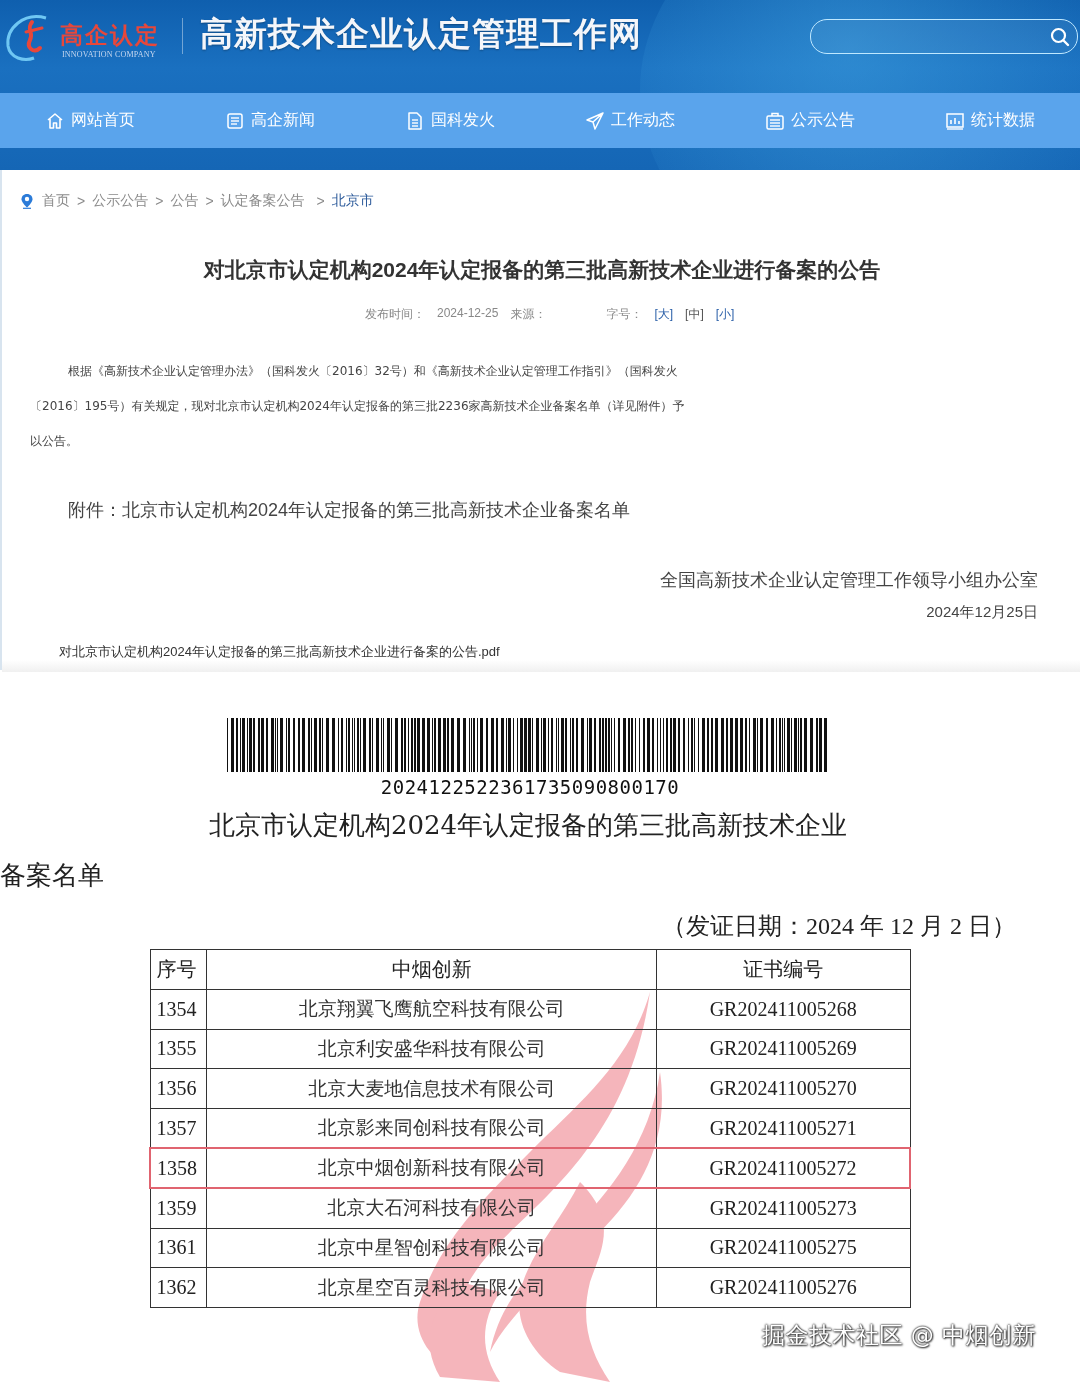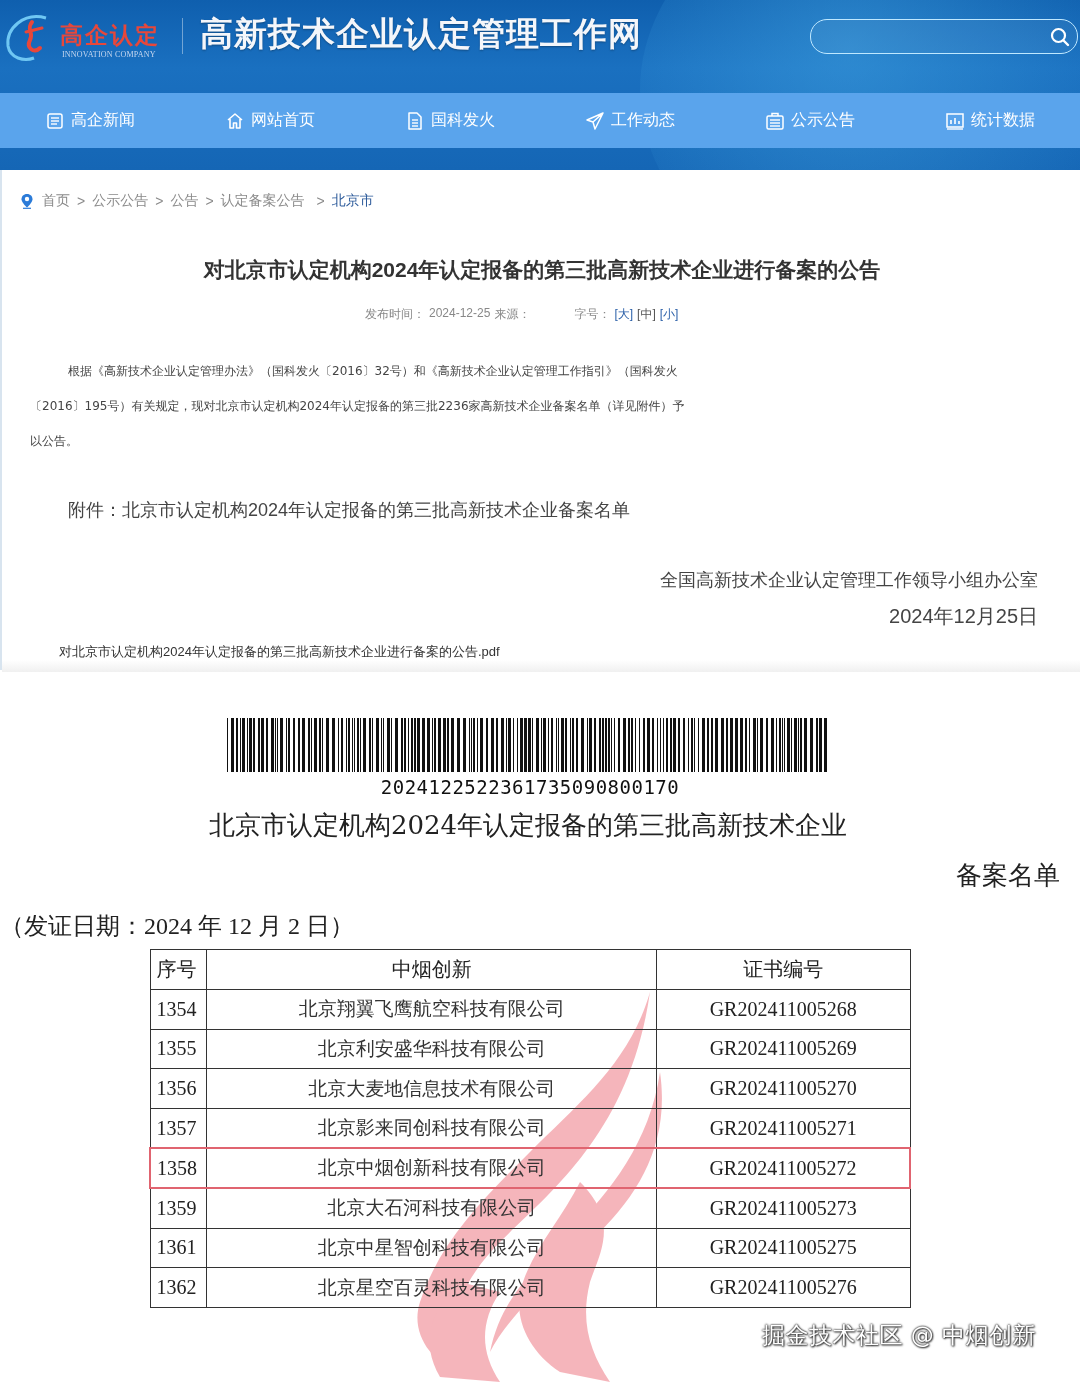--- a/index.html
+++ b/index.html
@@ -42,41 +42,41 @@
     position: absolute; left: 0; top: 170px; width: 1080px; height: 500px; background: #fff;
     border-left: 2px solid #d8e4ef;
   }
   .breadcrumb { position: absolute; left: 18px; top: 22px; font-size: 14px; color: #8a8a8a; display: flex; align-items: center; gap: 4px; }
   .breadcrumb .sep { color: #8a8a8a; margin: 0 3px; }
   .breadcrumb .current { color: #2c5a9a; }
   .breadcrumb a { color: #8a8a8a; text-decoration: none; }
   .pin-icon { width: 14px; height: 16px; margin-right: 4px; }
 
   .article-title { position: absolute; left: 0; top: 86px; width: 1080px; text-align: center; font-size: 21px; font-weight: bold; color: #333; }
-  .article-meta { position: absolute; left: 363px; top: 136px; font-size: 12px; color: #888; display: flex; gap: 4px; }
+  .article-meta { position: absolute; left: 363px; top: 136px; font-size: 12px; color: #888; display: flex; gap: 12px; }
   .article-meta .gap { width: 36px; }
   .article-meta .font-btn { color: #2a5fa8; cursor: pointer; }
   .article-meta .font-btn.mid { color: #555; }
 
   .article-body { position: absolute; left: 28px; top: 184px; width: 1026px; font-size: 12px; line-height: 35px; color: #444; font-family: "DejaVu Sans", sans-serif; }
   .article-body .indent { text-indent: 38px; }
   .attachment-line { position: absolute; left: 66px; top: 328px; font-size: 18px; color: #444; }
   .sign-org { position: absolute; right: 42px; top: 398px; font-size: 18px; color: #444; }
-  .sign-date { position: absolute; right: 42px; top: 433px; font-size: 20px; color: #444; }
+  .sign-date { position: absolute; right: 42px; top: 433px; font-size: 15px; color: #444; }
   .pdf-link { position: absolute; left: 57px; top: 473px; font-size: 13px; color: #333; cursor: pointer; }
   .card-bottom-fade { position: absolute; left: 0; top: 490px; width: 1080px; height: 12px; background: linear-gradient(180deg, #fff, #f0f0f0); }
 
   
   .pdf-doc { position: absolute; left: 0; top: 672px; width: 1080px; height: 712px; background: #fff; }
   .barcode { position: absolute; left: 227px; top: 46px; width: 606px; height: 54px; display: flex; align-items: stretch; }
   .barcode span { display: block; height: 100%; background: #111; }
   .barcode-num { position: absolute; left: 0; top: 104px; width: 1060px; text-align: center; font-size: 19px; color: #111; font-family: "DejaVu Sans Mono", monospace; letter-spacing: 0.5px; }
   .doc-title1 { position: absolute; left: 0; top: 136px; width: 1056px; text-align: center; font-size: 26px; color: #222; font-family: "DejaVu Serif", serif; }
-  .doc-title2 { position: absolute; left: 0; top: 186px; width: 1060px; text-align: right; font-size: 26px; color: #222; font-family: "DejaVu Serif", serif; }
-  .doc-date { position: absolute; left: 0; top: 238px; width: 1016px; text-align: left; font-size: 24px; color: #222; font-family: "Liberation Serif", serif; }
+  .doc-title2 { position: absolute; left: 0; top: 186px; width: 1060px; text-align: left; font-size: 26px; color: #222; font-family: "DejaVu Serif", serif; }
+  .doc-date { position: absolute; left: 0; top: 238px; width: 1016px; text-align: right; font-size: 24px; color: #222; font-family: "Liberation Serif", serif; }
 
   .watermark-flame { position: absolute; left: 330px; top: 310px; width: 380px; height: 400px; pointer-events: none; }
 
   table.list {
     position: absolute; left: 149px; top: 277px; width: 762px;
     border-collapse: collapse; font-family: "Liberation Serif", serif; color: #222;
   }
   table.list th, table.list td { border: 1.5px solid #333; height: 39.8px; font-weight: normal; font-size: 20px; }
   table.list th { font-size: 20px; }
   table.list .c-no { width: 57px; text-align: left; padding-left: 6px; }
@@ -110,32 +110,32 @@
     <input type="text" placeholder="" style="">
     <svg class="search-icon" viewBox="0 0 22 22">
       <circle cx="9.5" cy="9.5" r="6.5" fill="none" stroke="#ffffff" stroke-width="2.2"></circle>
       <line x1="14.5" y1="14.5" x2="19" y2="19" stroke="#ffffff" stroke-width="2.4" stroke-linecap="round"></line>
     </svg>
   </div>
 
   <div class="main-nav">
     <div class="nav-item">
       <svg viewBox="0 0 20 20">
+          <path d="M3 9 L10 3 L17 9 M5 8 V17 H8.5 V12 H11.5 V17 H15 V8" fill="none" stroke="#fff" stroke-width="1.6" stroke-linejoin="round"></path>
+        </svg>
+      <span>网站首页</span>
+    </div>
+    <div class="nav-item">
+      <svg viewBox="0 0 20 20">
           <rect x="3" y="3" width="14" height="14" rx="2" fill="none" stroke="#fff" stroke-width="1.5"></rect>
           <line x1="6" y1="7" x2="14" y2="7" stroke="#fff" stroke-width="1.4"></line>
           <line x1="6" y1="10" x2="14" y2="10" stroke="#fff" stroke-width="1.4"></line>
           <line x1="6" y1="13" x2="12" y2="13" stroke="#fff" stroke-width="1.4"></line>
         </svg>
       <span>高企新闻</span>
-    </div>
-    <div class="nav-item">
-      <svg viewBox="0 0 20 20">
-          <path d="M3 9 L10 3 L17 9 M5 8 V17 H8.5 V12 H11.5 V17 H15 V8" fill="none" stroke="#fff" stroke-width="1.6" stroke-linejoin="round"></path>
-        </svg>
-      <span>网站首页</span>
     </div>
     <div class="nav-item">
       <svg viewBox="0 0 20 20">
           <path d="M4 2 H12 L16 6 V18 H4 Z" fill="none" stroke="#fff" stroke-width="1.5" stroke-linejoin="round"></path>
           <line x1="7" y1="9" x2="13" y2="9" stroke="#fff" stroke-width="1.4"></line>
           <line x1="7" y1="12" x2="13" y2="12" stroke="#fff" stroke-width="1.4"></line>
           <line x1="7" y1="15" x2="13" y2="15" stroke="#fff" stroke-width="1.4"></line>
         </svg>
       <span>国科发火</span>
     </div>

